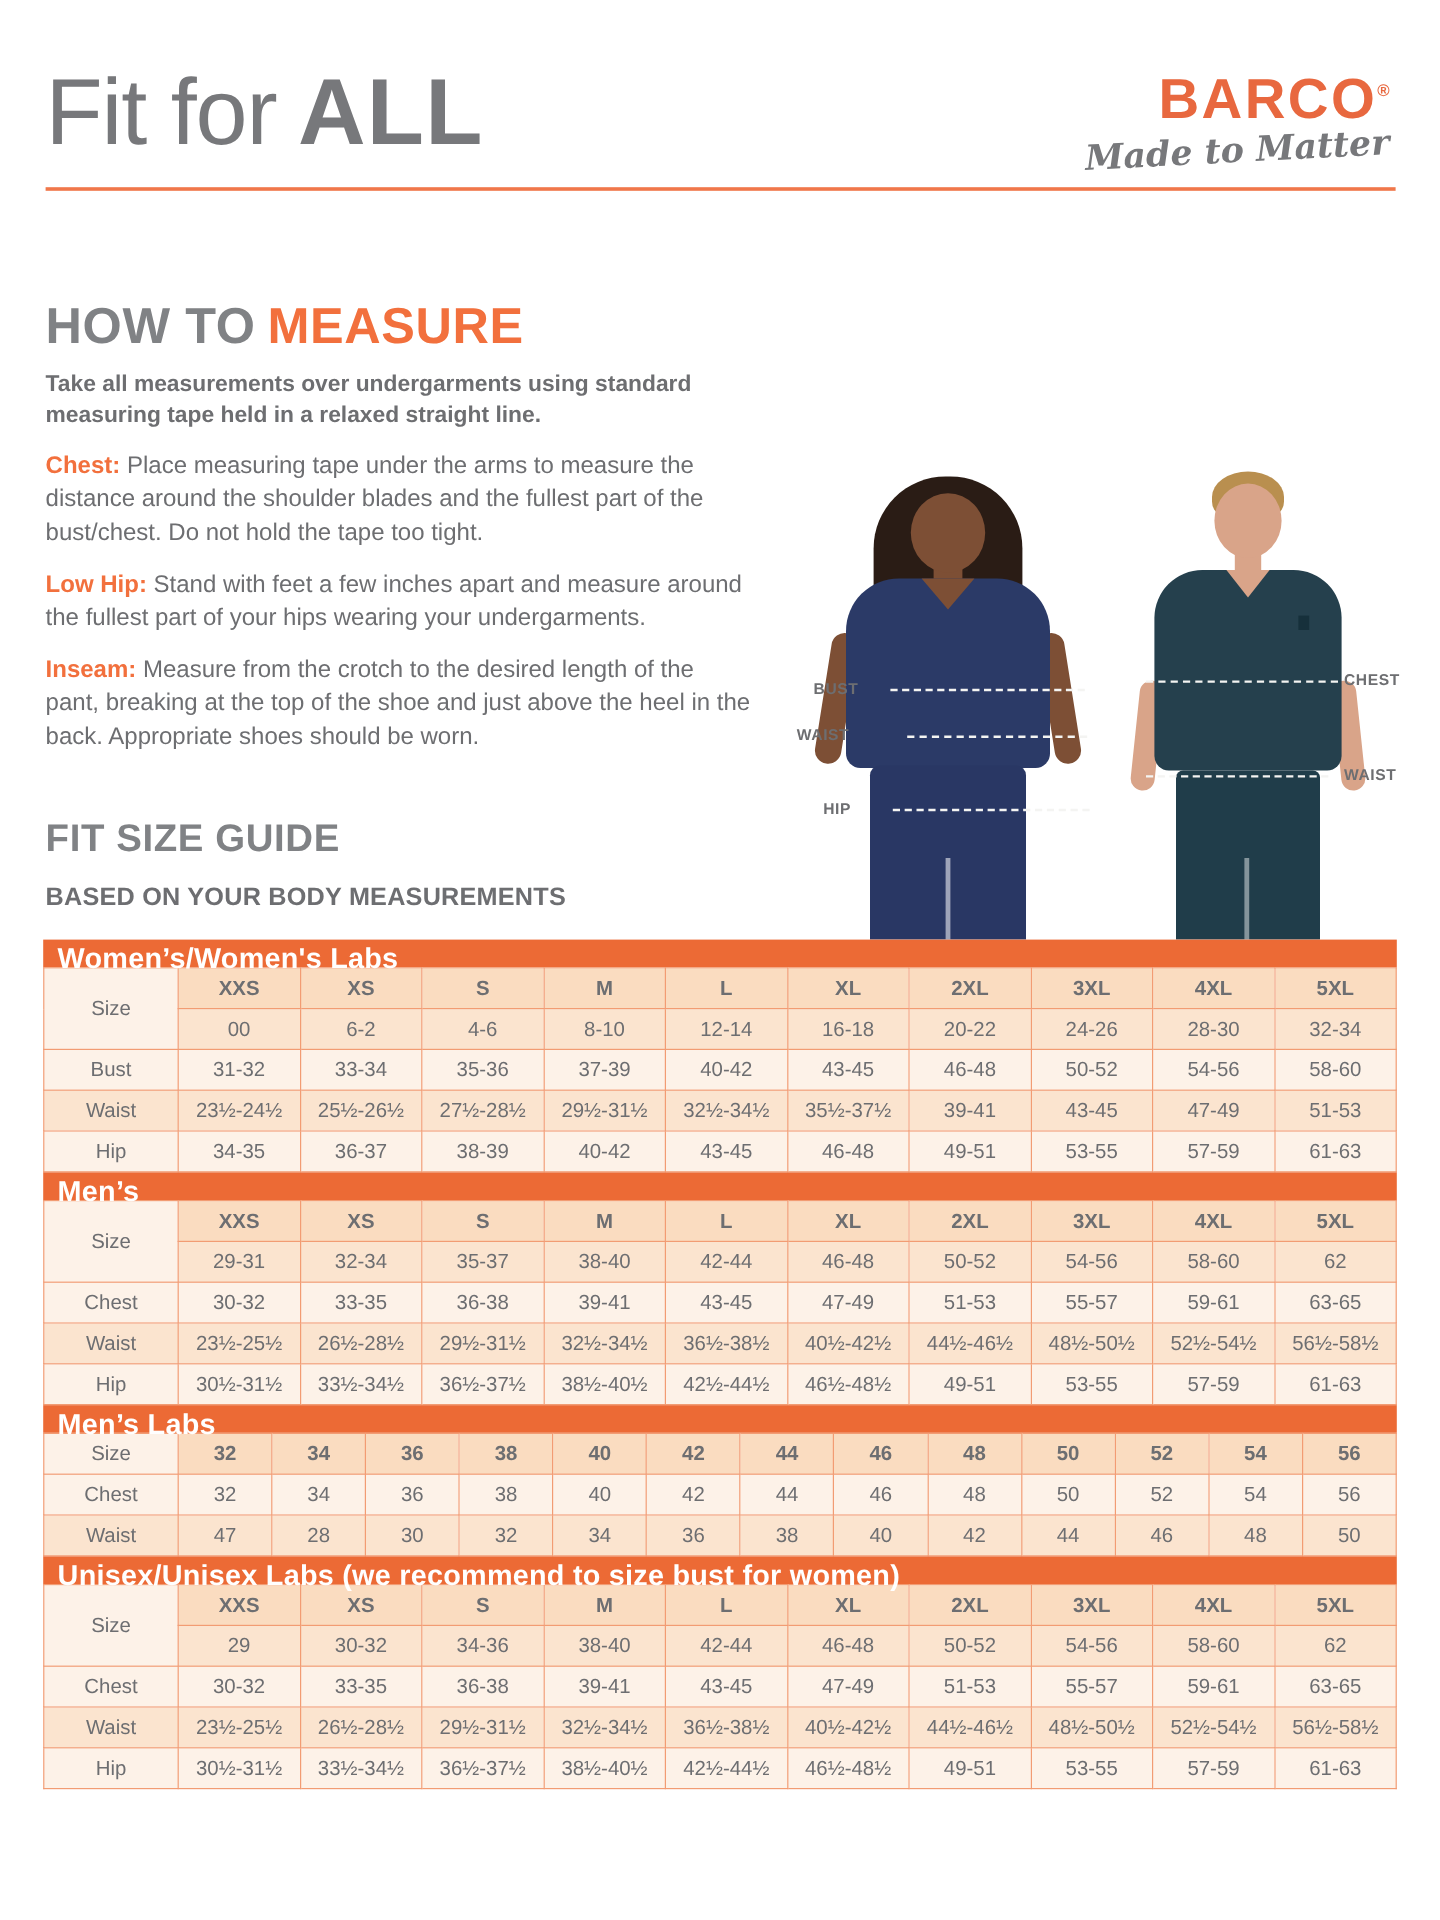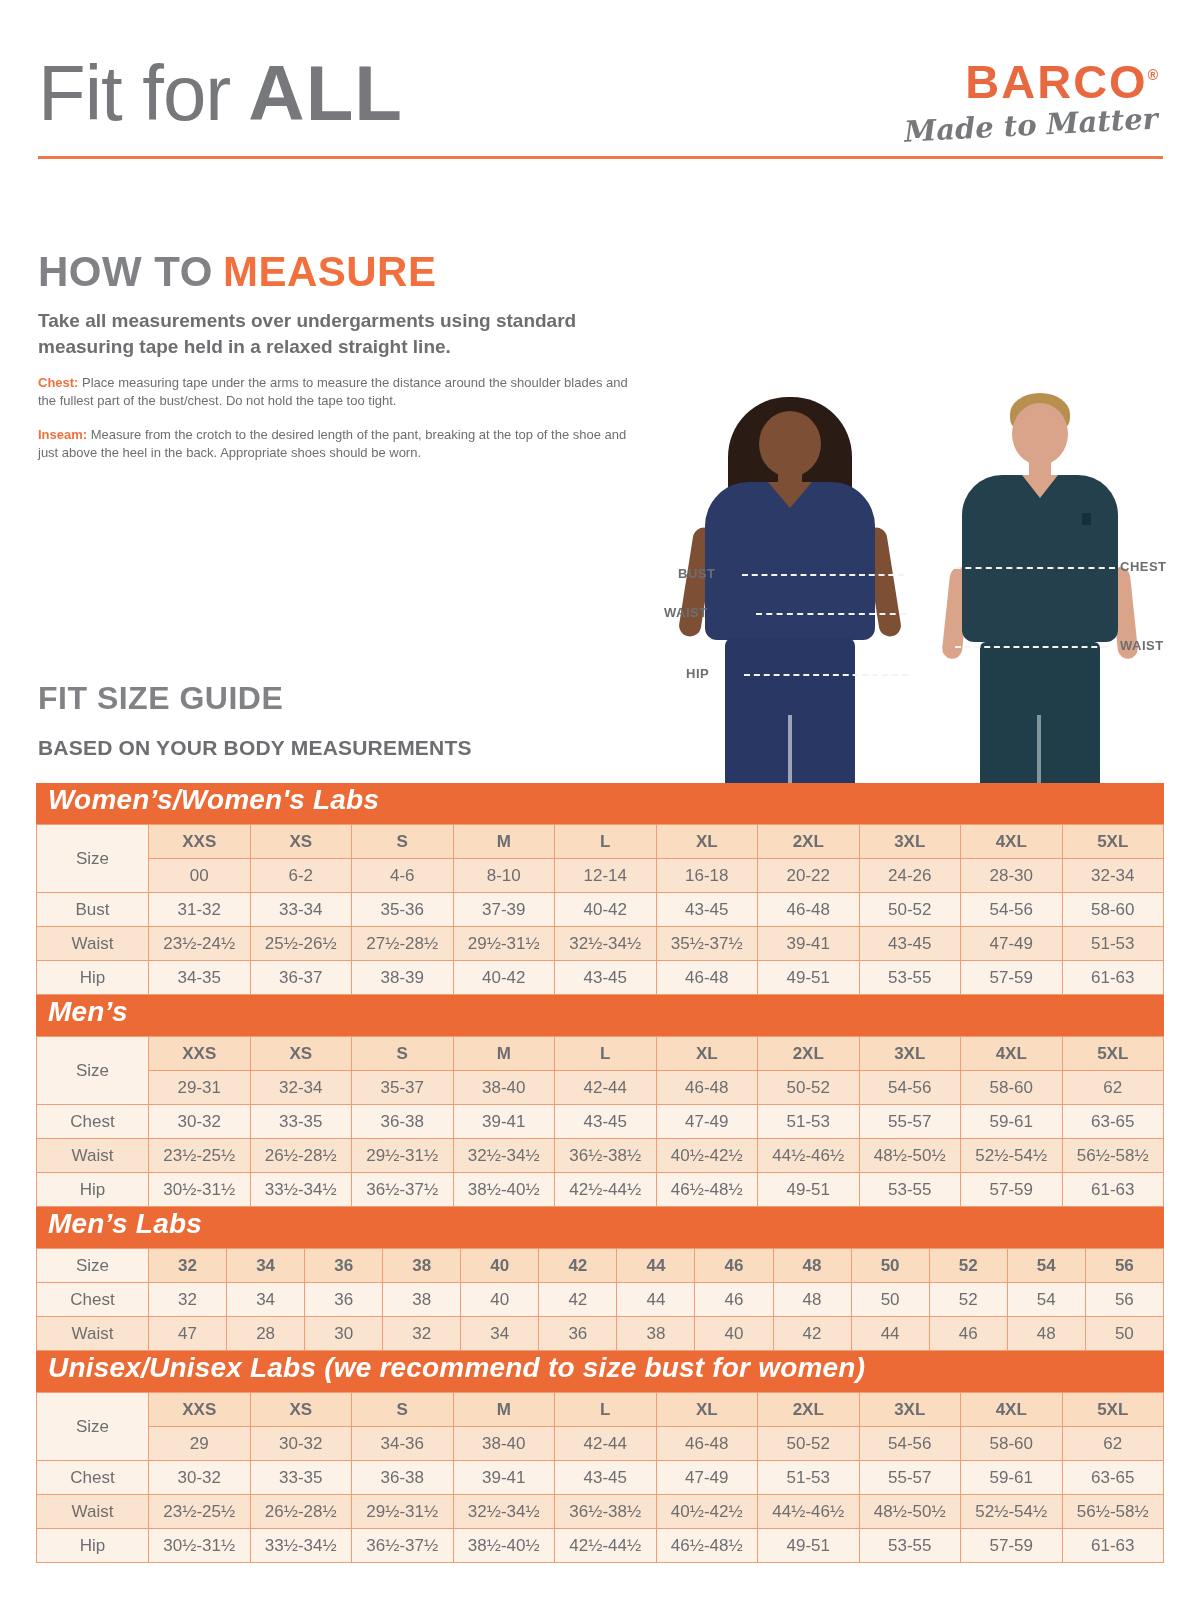--- a/index.html
+++ b/index.html
@@ -15,21 +15,21 @@
   .brand-reg{font-size:14px;color:#E8683F;vertical-align:18px;font-weight:700;}
   .brand-tagline{font-family:"DejaVu Serif",serif;font-style:italic;font-weight:700;font-size:29px;color:#77787B;transform:rotate(-3deg);margin-top:3px;}
   .rule{position:absolute;left:38px;width:1125px;top:156px;height:3px;background:#F0774A;}
 
   
   .htm-heading{position:absolute;left:38px;top:248px;font-size:42px;font-weight:700;letter-spacing:.5px;white-space:nowrap;}
   .htm-heading .g{color:#808285;margin-right:10px;}
   .htm-heading .o{color:#F2703D;}
   .measure-wrap{position:absolute;left:38px;top:308px;width:590px;}
   .measure-intro{font-size:19px;font-weight:700;color:#6D6E71;line-height:1.35;margin:0 0 15px 0;}
-  .measure-item{font-size:13px;color:#6D6E71;line-height:1.4;margin:0 0 15px 0;}
+  .measure-item{font-size:20px;color:#6D6E71;line-height:1.4;margin:0 0 15px 0;}
   .measure-label{font-weight:700;color:#F2703D;}
 
   
   .photo{position:absolute;left:650px;top:385px;width:540px;height:398px;}
   .shape{position:absolute;}
   
   .w-hair{left:78px;top:12px;width:124px;height:172px;background:#2A1C15;border-radius:60px 60px 52px 52px;}
   .w-head{left:109px;top:26px;width:62px;height:66px;background:#7D4F35;border-radius:50%;}
   .w-neck{left:128px;top:84px;width:24px;height:18px;background:#7D4F35;}
   .w-armL{left:36px;top:142px;width:22px;height:110px;background:#7D4F35;border-radius:11px;transform:rotate(9deg);}
@@ -61,21 +61,21 @@
   .t-waist-w{left:14px;top:220px;}
   .t-hip{left:36px;top:281px;}
   .t-chest{left:470px;top:174px;}
   .t-waist-m{left:470px;top:253px;}
 
   
   .fsg-heading{position:absolute;left:38px;top:680px;font-size:32px;font-weight:700;color:#808285;letter-spacing:.5px;}
   .fsg-sub{position:absolute;left:38px;top:736px;font-size:21px;font-weight:700;color:#6D6E71;letter-spacing:.2px;}
 
   #tables{position:absolute;left:36px;top:783px;width:1128px;}
-  .band{height:41px;background:#EC6A35;color:#fff;font-weight:700;font-size:28px;line-height:33px;padding-left:12px;box-sizing:border-box;letter-spacing:.2px;font-style:italic;}
+  .band{height:23px;background:#EC6A35;color:#fff;font-weight:700;font-size:24px;line-height:33px;padding-left:12px;box-sizing:border-box;letter-spacing:.2px;}
   table.grid{border-collapse:collapse;width:100%;table-layout:fixed;}
   table.grid td{border:1px solid #F29C73;height:33px;text-align:center;font-size:17px;color:#6D6E71;padding:0;white-space:nowrap;overflow:hidden;}
   td.lab{text-align:left;padding-left:12px;}
   td.size-cell{background:#FADCC0;font-weight:700;border-bottom:2px solid #fff;}
   td.size-corner{background:#FDF2E8;}
   td.row-medium{background:#FBE4CF;}
   td.row-light{background:#FDF2E8;}
 </style>
 </head>
 <body>
@@ -87,20 +87,21 @@
     <div><span class="brand-name">BARCO</span><span class="brand-reg">®</span></div>
     <div class="brand-tagline">Made to Matter</div>
   </div>
   <div class="rule"></div>
 
   <div class="htm-heading"><span class="g">HOW TO</span><span class="o">MEASURE</span></div>
   <div class="measure-wrap">
     <p class="measure-intro">Take all measurements over undergarments using standard measuring tape held in a relaxed straight line.</p>
     <div>
         <p class="measure-item"><span class="measure-label">Chest:</span>  Place measuring tape under the arms to measure the distance around the shoulder blades and the fullest part of the bust/chest. Do not hold the tape too tight.</p>
+        <p class="measure-item"><span class="measure-label">Low Hip:</span>  Stand with feet a few inches apart and measure around the fullest part of your hips wearing your undergarments.</p>
         <p class="measure-item"><span class="measure-label">Inseam:</span>  Measure from the crotch to the desired length of the pant, breaking at the top of the shoe and just above the heel in the back. Appropriate shoes should be worn.</p>
       </div>
   </div>
 
   <div class="photo">
     <div class="shape w-hair"></div>
     <div class="shape w-neck"></div>
     <div class="shape w-head"></div>
     <div class="shape w-armL"></div>
     <div class="shape w-armR"></div>

